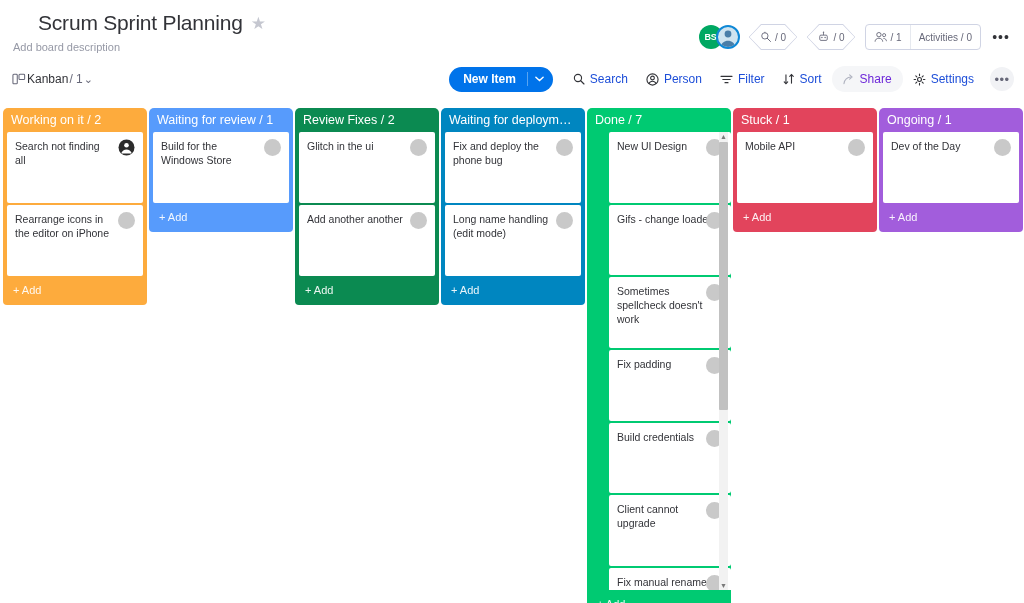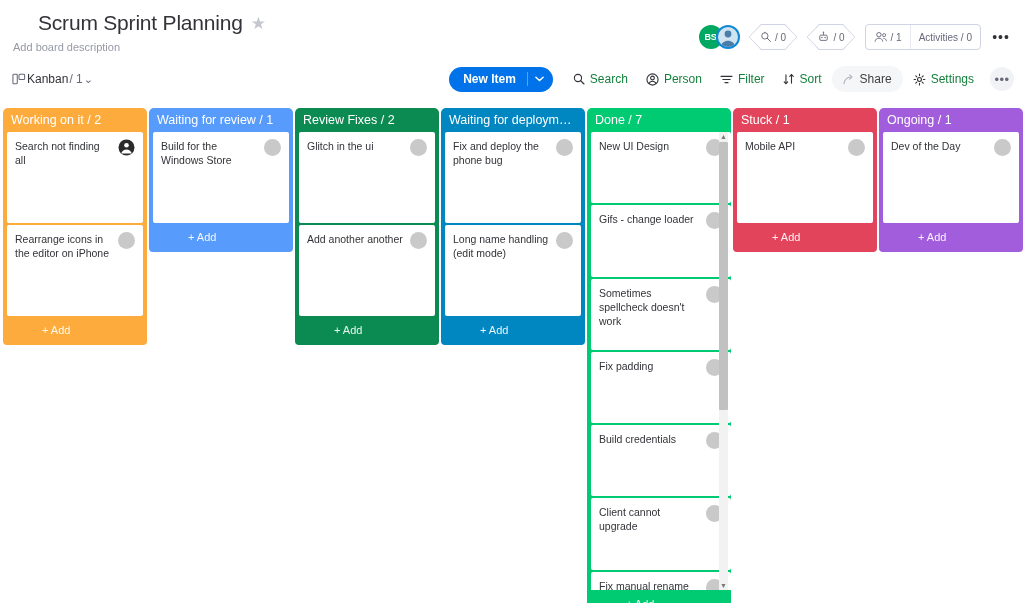--- a/index.html
+++ b/index.html
@@ -82,23 +82,23 @@
   }
   .new-item-btn {
     display: flex; align-items: center; height: 25px;
     background: #0073ea; color: #fff; border-radius: 13px;
     font-size: 12px; font-weight: 600; padding: 0 4px 0 14px; cursor: pointer;
     margin-right: 10px;
   }
   .new-item-btn .sep { width: 1px; height: 14px; background: rgba(255,255,255,.35); margin: 0 7px 0 11px; }
   .tool-btn {
     display: flex; align-items: center; gap: 5px; height: 26px;
-    padding: 0 8px; border-radius: 4px; font-size: 12px; color: #15803d; cursor: pointer;
-  }
-  .tool-btn.disabled { color: #404040; background: #f5f6f8; border-radius: 14px; padding: 0 11px; }
+    padding: 0 8px; border-radius: 4px; font-size: 12px; color: #1d4ed8; cursor: pointer;
+  }
+  .tool-btn.disabled { color: #6d28d9; background: #f5f6f8; border-radius: 14px; padding: 0 11px; }
   .tool-btn .ic { display: flex; align-items: center; justify-content: center; }
   .tool-more {
     width: 24px; height: 24px; border-radius: 50%; background: #f1f2f5;
     display: flex; align-items: center; justify-content: center;
     color: #676879; font-size: 13px; letter-spacing: .5px; cursor: pointer; margin-left: 6px;
   }
   
   .board {
     position: absolute; left: 3px; top: 108px; right: 0; bottom: 0;
     display: flex; align-items: flex-start; gap: 2px;
@@ -111,37 +111,37 @@
   }
   .col-header {
     height: 24px; display: flex; align-items: center;
     padding: 8px 8px; color: #fff; font-size: 12.5px;
     white-space: nowrap; overflow: hidden; text-overflow: ellipsis;
   }
   .col-header span { overflow: hidden; text-overflow: ellipsis; white-space: nowrap; }
   .cards { display: flex; flex-direction: column; gap: 2px; padding: 0 4px; position: relative; }
   .cards.scrollable { overflow: hidden; }
   .card {
-    background: #fff; border-radius: 2px; height: 91px;
+    background: #fff; border-radius: 2px; height: 71px;
     padding: 7px 8px 0 8px; position: relative;
     display: flex; align-items: flex-start; cursor: pointer;
   }
   .card.clipped { height: 22px; overflow: hidden; border-radius: 2px 2px 0 0; }
   .card-text {
     font-size: 10.5px; line-height: 14px; color: #323338;
     max-width: 96px; word-wrap: break-word;
   }
   .card-avatar {
     position: absolute; right: 8px; top: 7px;
     width: 17px; height: 17px; border-radius: 50%; background: #c9c9c9;
   }
   .card-avatar.person { background: transparent; }
   .add-row {
     font-size: 11px; color: rgba(255,255,255,.92);
-    padding: 8px 10px 9px 10px; cursor: pointer; margin-left: 29px;
+    padding: 8px 10px 9px 10px; cursor: pointer;
   }
   
   .scrollbar {
     position: absolute; right: 3px; top: 0; width: 9px; bottom: 0;
     background: #f2f2f2; display: flex; flex-direction: column; align-items: center;
     justify-content: space-between; z-index: 5;
   }
   .scroll-arrow { font-size: 7px; color: #7a7a7a; line-height: 7px; padding: 1px 0; }
   .scroll-thumb {
     position: absolute; top: 10px; width: 9px; height: 268px;
@@ -359,21 +359,21 @@
           <div class="card-text">Long name handling (edit mode)</div>
           <div class="card-avatar"></div>
         </div>
       </div>
       <div class="add-row">+ Add</div>
     </div>
     <div class="column" style="background: rgb(0, 202, 114);">
       <div class="col-header">
         <span>Done / 7</span>
       </div>
-      <div class="cards scrollable" style="height: 458px; padding-right: 0;">
+      <div class="cards scrollable" style="height: 458px; padding-right: 0; margin-left: 18px;">
         <div class="card">
           <div class="card-text">New UI Design</div>
           <div class="card-avatar"></div>
         </div>
         <div class="card">
           <div class="card-text">Gifs - change loader</div>
           <div class="card-avatar"></div>
         </div>
         <div class="card">
           <div class="card-text">Sometimes spellcheck doesn't work</div>

